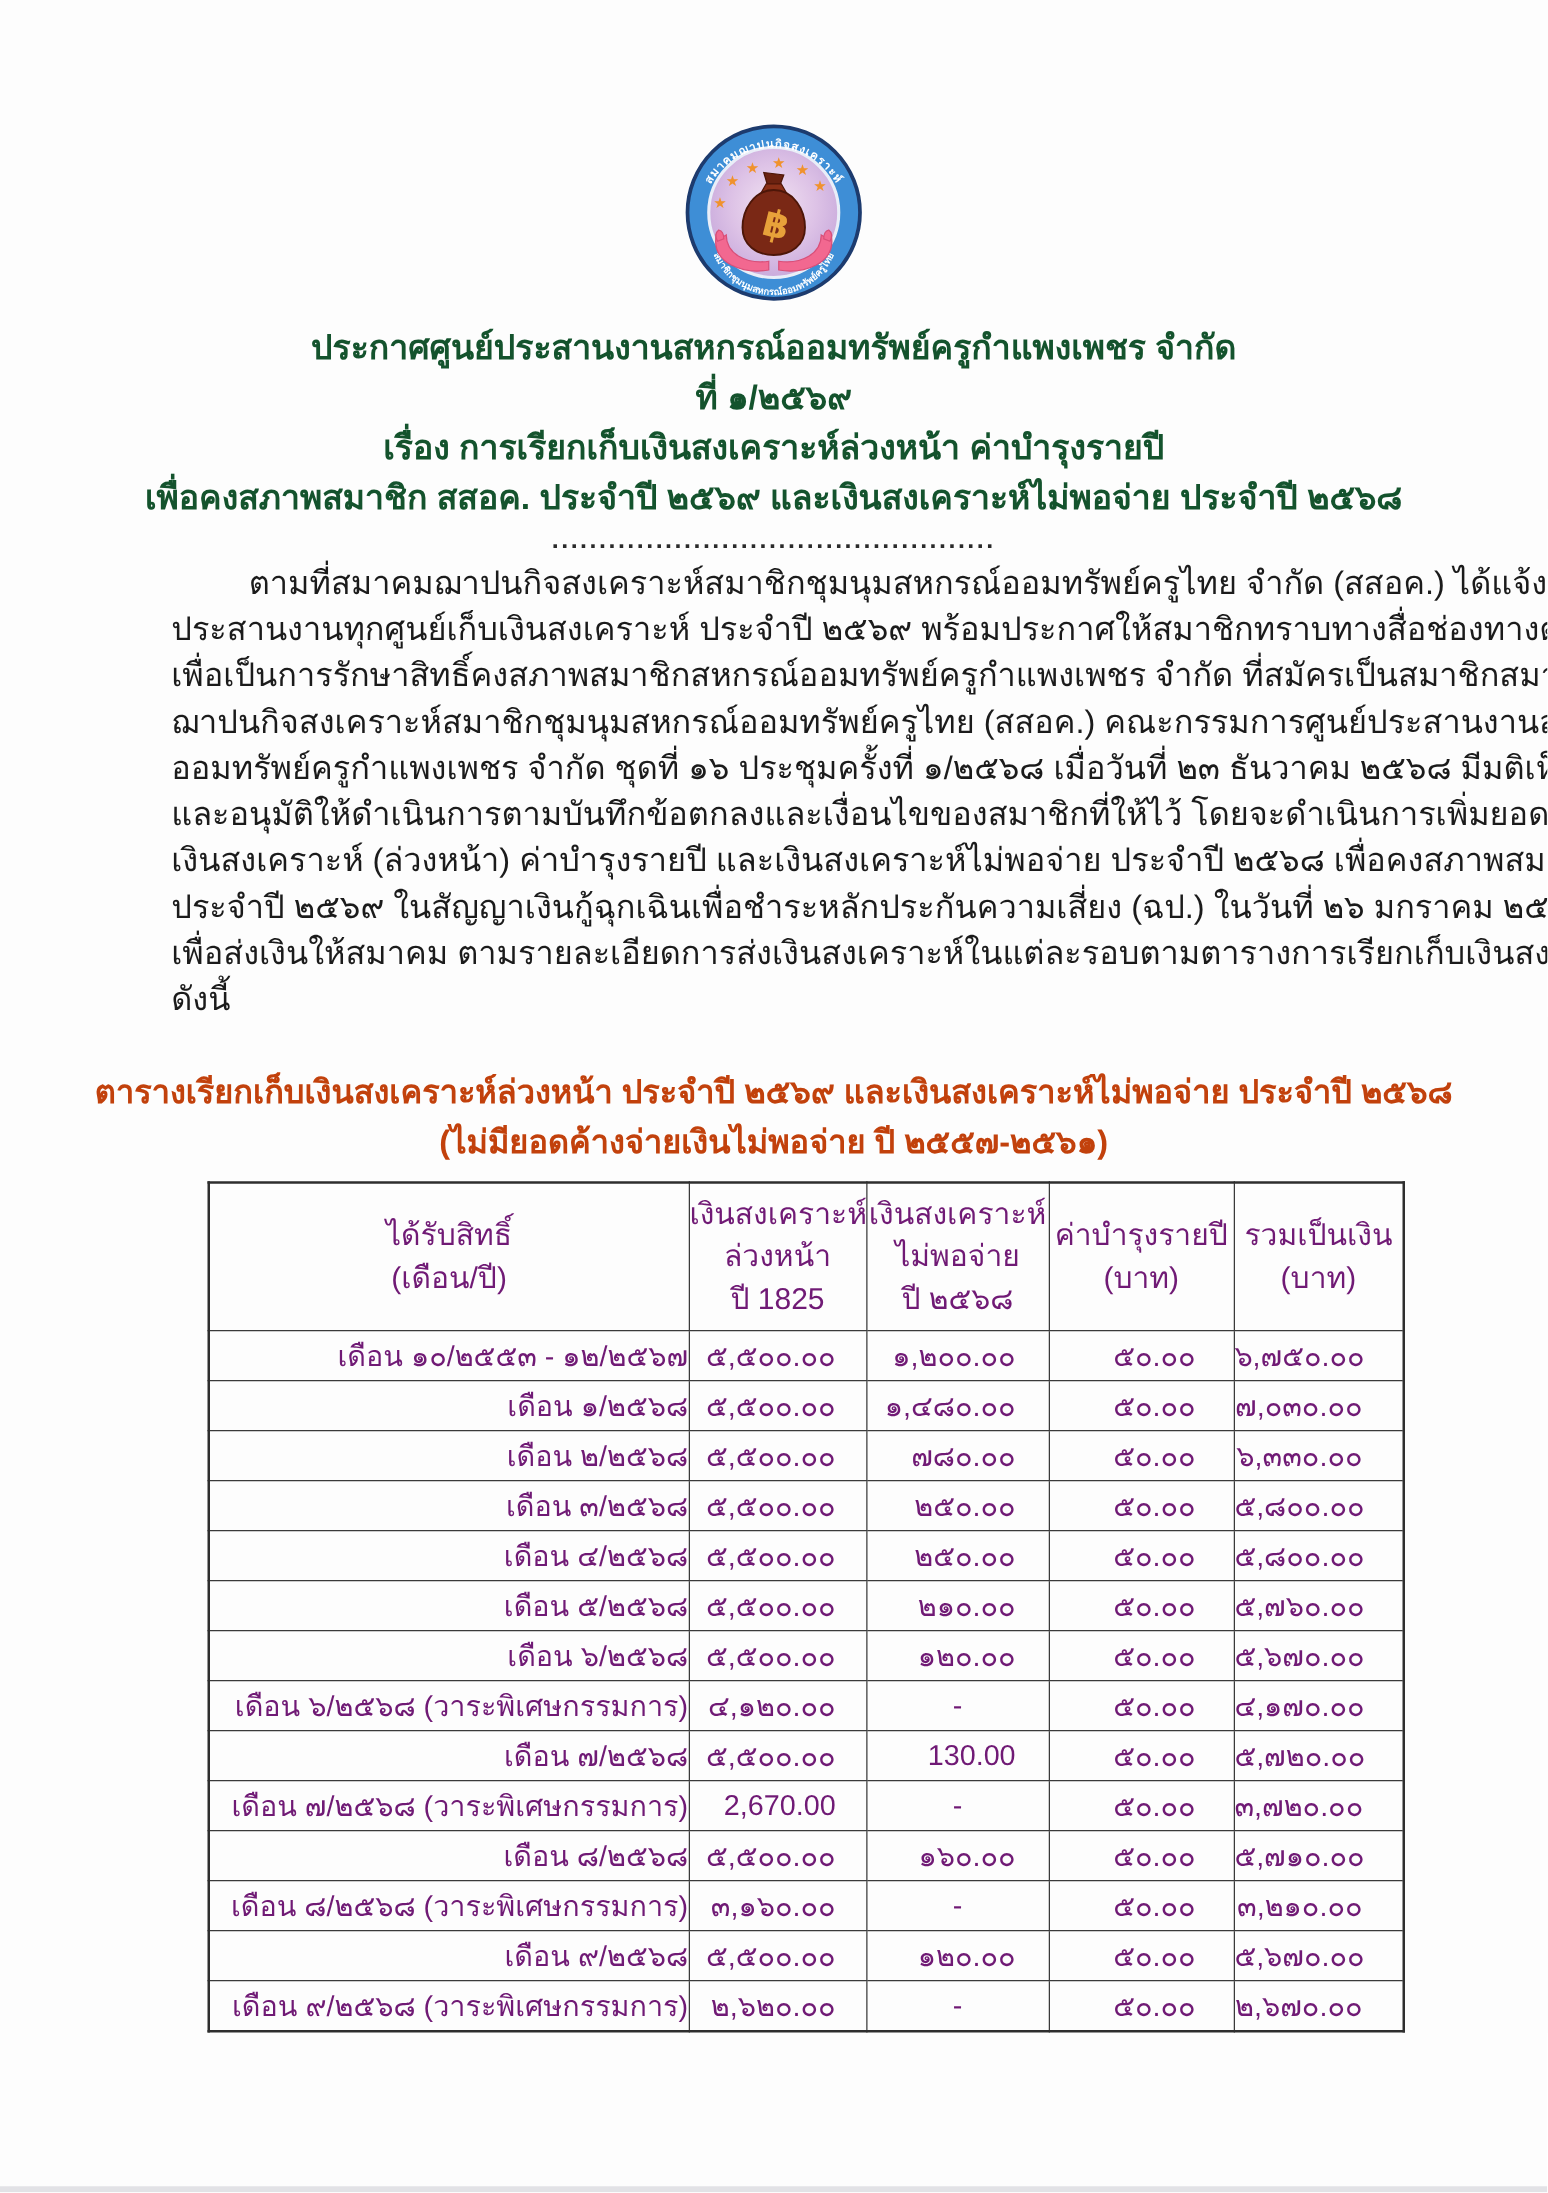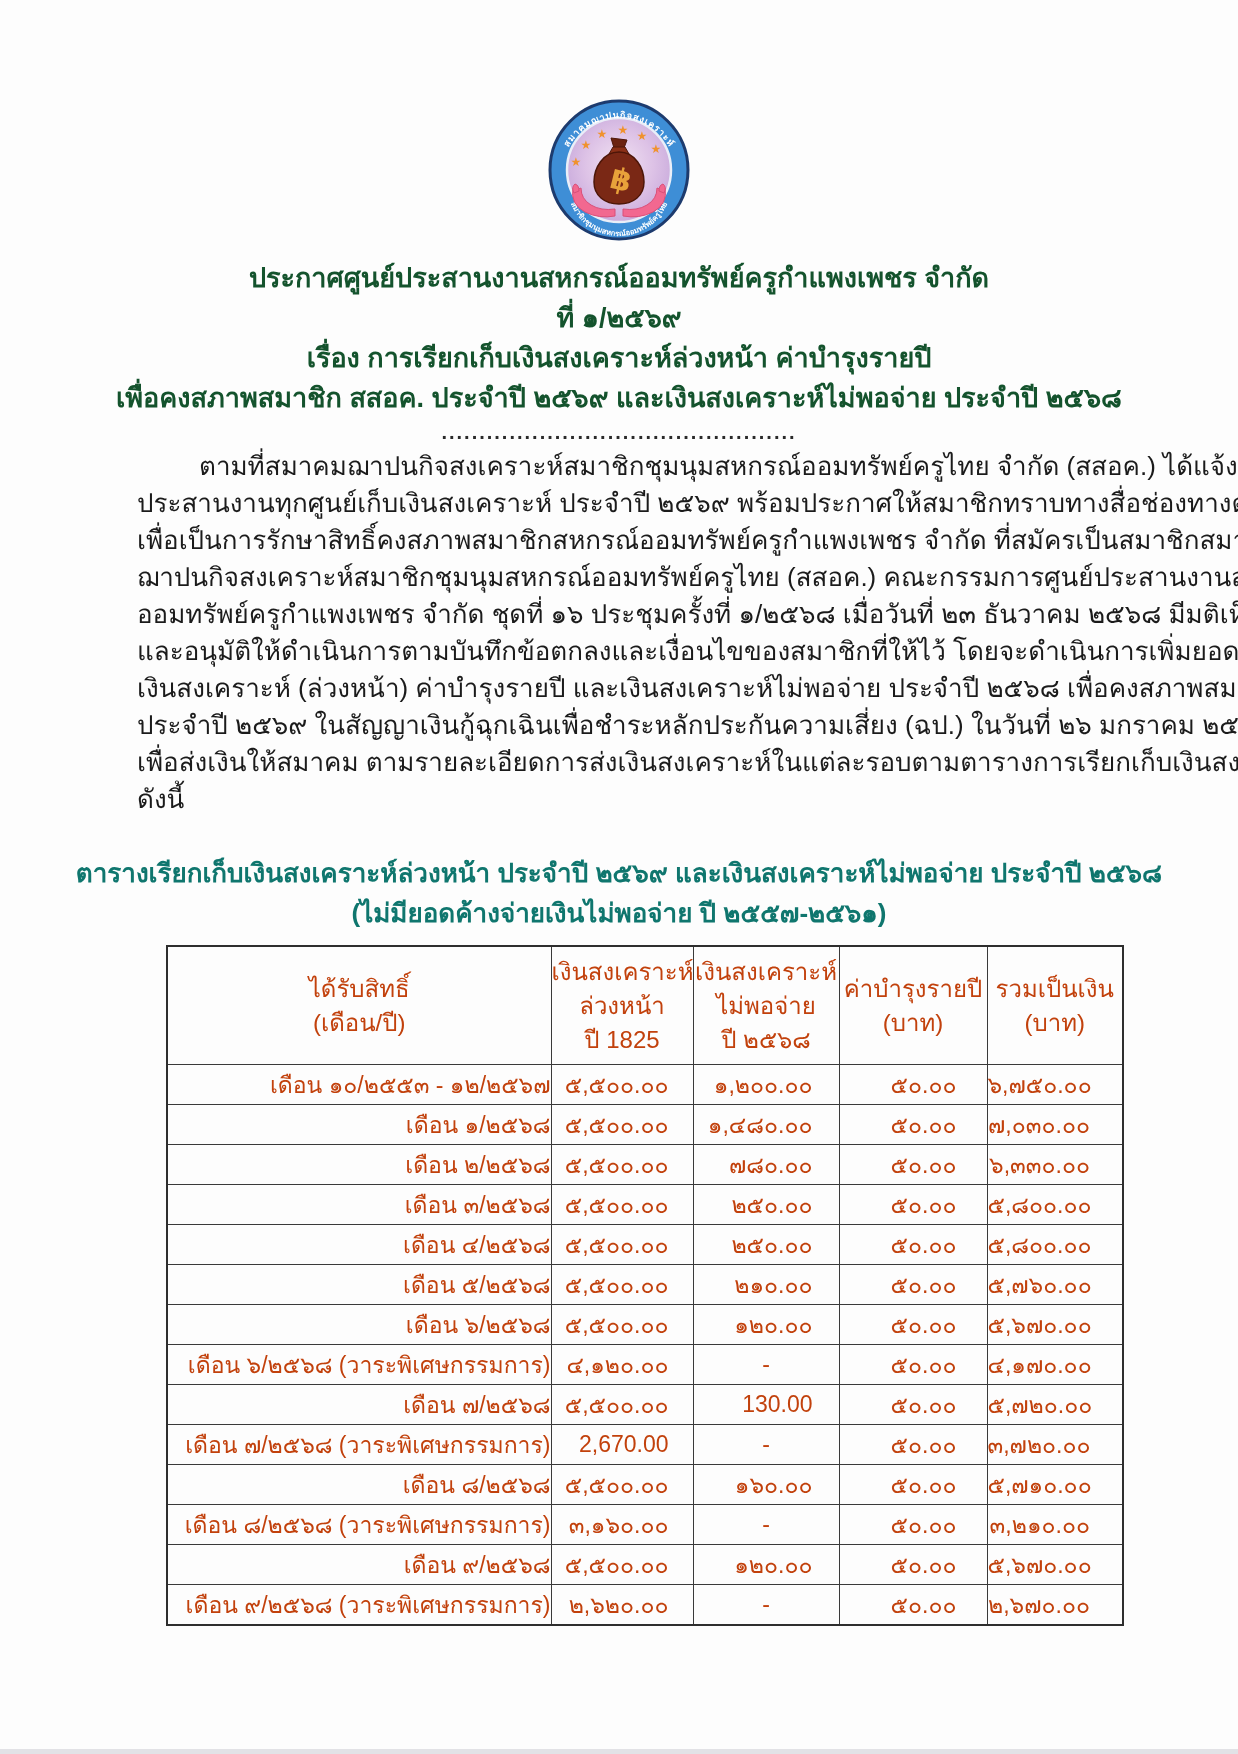--- a/index.html
+++ b/index.html
@@ -26,28 +26,28 @@
   
   .paragraph{
     position:absolute;top:448px;left:137px;width:972px;
     font-size:26px;line-height:37px;color:#1b1b1b;
   }
   .para-line{white-space:nowrap;}
   .para-line:first-child{text-indent:62px;}
   
   .table-caption{
     position:absolute;top:853px;left:0;width:100%;
-    text-align:center;font-weight:bold;font-size:26px;line-height:40px;color:#0f766e;
+    text-align:center;font-weight:bold;font-size:26px;line-height:40px;color:#c2410c;
   }
   
   .fee-table{
     position:absolute;top:945px;left:166px;
     border-collapse:collapse;table-layout:fixed;
     width:956px;
-    font-size:23px;color:#c2410c;
+    font-size:23px;color:#701a75;
   }
   .fee-table col:nth-child(1){width:384px;}
   .fee-table col:nth-child(2){width:142px;}
   .fee-table col:nth-child(3){width:146px;}
   .fee-table col:nth-child(4){width:148px;}
   .fee-table col:nth-child(5){width:136px;}
   .fee-table th,.fee-table td{
     border:1.5px solid #3a3a3a;
     padding:0;overflow:hidden;white-space:nowrap;
   }

